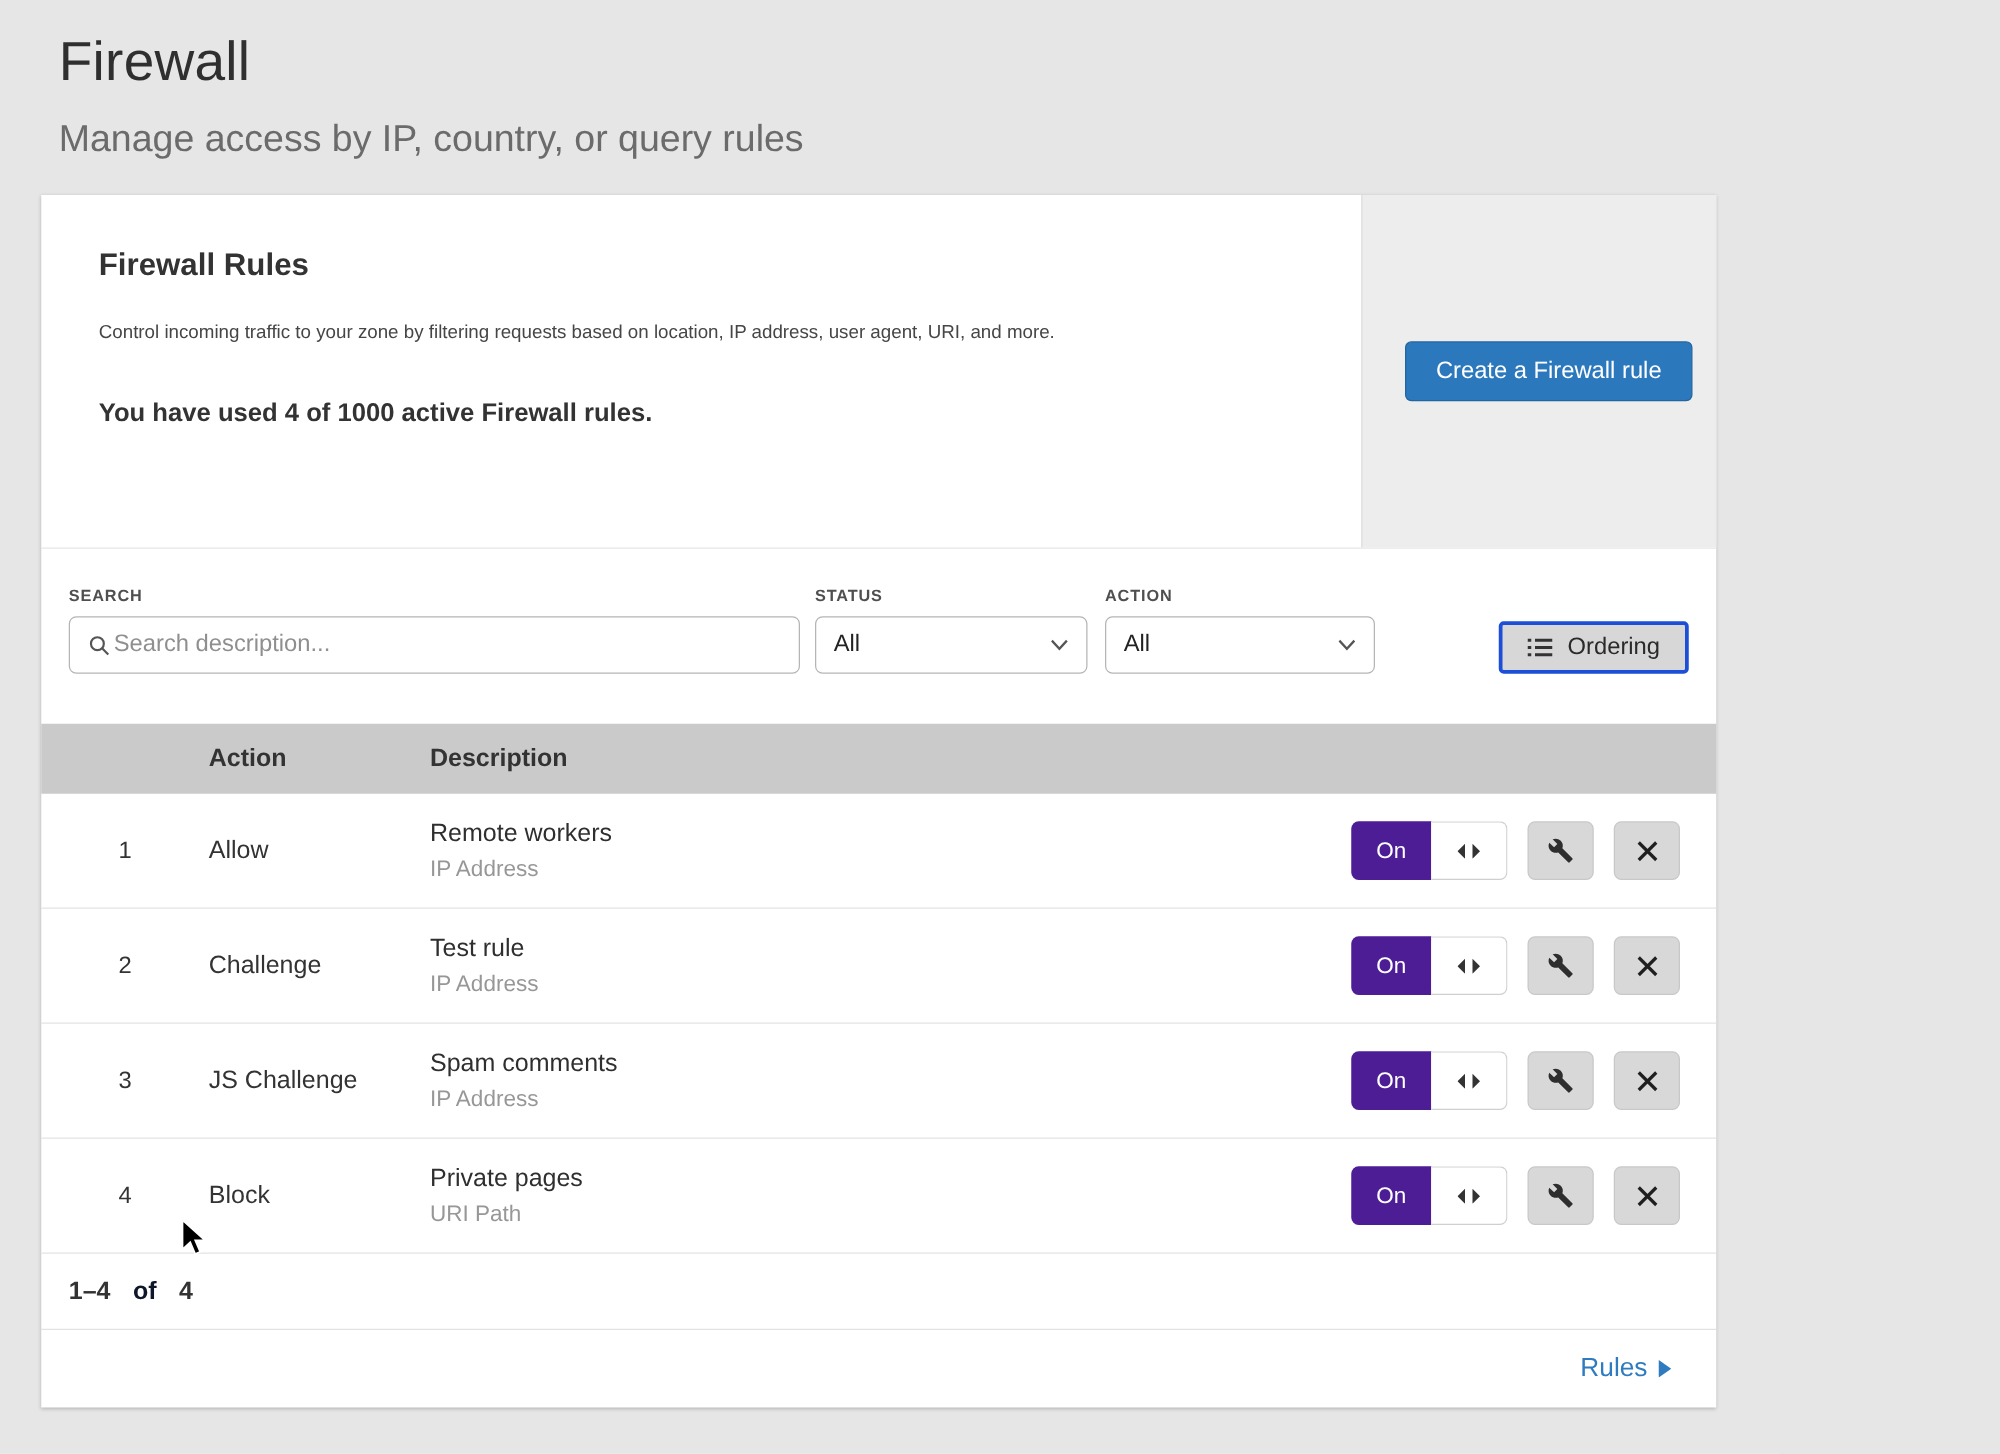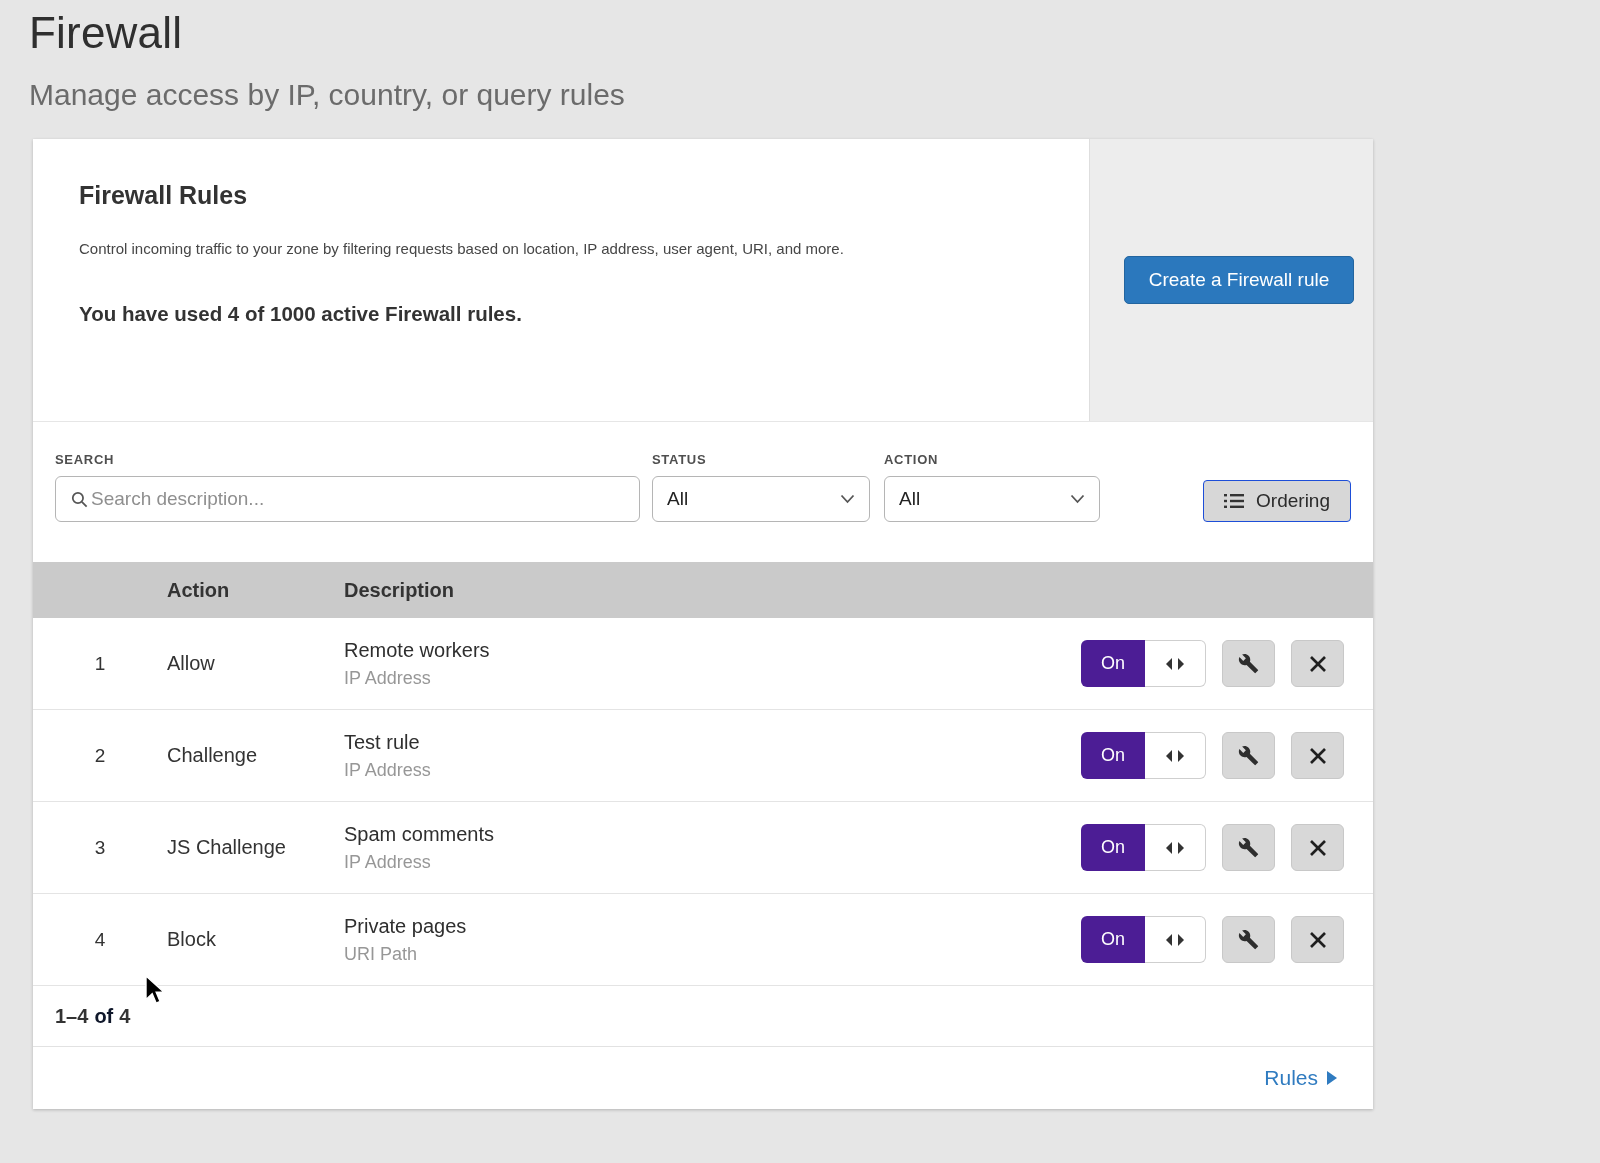--- a/index.html
+++ b/index.html
@@ -1,20 +1,20 @@
 <!DOCTYPE html>
 <html><head>
 <meta charset="utf-8">
 <style>
   html, body { margin: 0; padding: 0; }
   body { background: #e6e6e6; font-family: "Liberation Sans", "DejaVu Sans", sans-serif; }
   .canvas { position: relative; width: 1600px; height: 1163px; background: #e6e6e6; overflow: hidden; }
 
   
-  .page-header { padding: 8px 0 0 29px; }
+  .page-header { padding: 8px 0 0 47px; margin-top: 17px; }
   .page-title { margin: 0; font-size: 44px; font-weight: 500; color: #2f2f2f; letter-spacing: 0.2px; }
   .page-subtitle { margin: 20px 0 0 0; font-size: 30px; font-weight: 400; color: #6b6b6b; }
 
   
   .card { position: relative; width: 1340px; margin: 27px 0 0 33px; background: #ffffff;
           box-shadow: 0 1px 3px rgba(0,0,0,0.22); }
 
   
   .top-section { display: flex; min-height: 282px; border-bottom: 1px solid #e6e6e6; }
   .overview { flex: 0 0 1056px; box-sizing: border-box; padding: 42px 70px 36px 46px; }
@@ -36,21 +36,21 @@
   .search-box input { flex: 1; border: none; outline: none; font-size: 19px; color: #333; background: transparent;
                       font-family: "Liberation Sans", sans-serif; }
   .search-box input::placeholder { color: #8f8f8f; }
   .select-box { box-sizing: border-box; height: 46px; border: 1px solid #b5b5b5; border-radius: 6px; background: #fff;
                 display: flex; align-items: center; justify-content: space-between; padding: 0 14px;
                 font-size: 19px; color: #222; cursor: pointer; }
   .w-status { width: 218px; margin-left: 12px; }
   .w-action { width: 216px; margin-left: 14px; }
   .ordering-btn { margin-left: auto; align-self: flex-end; height: 42px; padding: 0 20px;
                   display: flex; align-items: center; gap: 12px; background: #d7d7d7;
-                  border: 1px solid #1d4ed8; border-radius: 4px; font-size: 19px; color: #2b2b2b; cursor: pointer; }
+                  border: 3px solid #1d4ed8; border-radius: 4px; font-size: 19px; color: #2b2b2b; cursor: pointer; }
 
   
   .rules-table { margin-top: 40px; }
   .cols { display: flex; align-items: center; }
   .col-num { width: 134px; text-align: center; flex: none; }
   .col-action { width: 177px; flex: none; }
   .col-desc { flex: 1; min-width: 0; }
   .col-controls { flex: none; margin-right: 29px; }
   .thead { background: #cacaca; height: 56px; font-size: 20px; font-weight: bold; color: #333; }
   .thead .col-controls { width: 264px; }
@@ -64,21 +64,21 @@
   .toggle-on { width: 64px; height: 47px; background: #4c1d95; color: #fff; font-size: 18px;
                display: flex; align-items: center; justify-content: center; border-radius: 6px 0 0 6px; cursor: pointer; }
   .toggle-drag { box-sizing: border-box; width: 61px; height: 47px; background: #fff; border: 1px solid #cfcfcf;
                  border-left: none; border-radius: 0 6px 6px 0; display: flex; align-items: center;
                  justify-content: center; gap: 3px; color: #333; font-size: 13px; cursor: pointer; }
   .icon-btn { width: 53px; height: 47px; background: #d8d8d8; border: 1px solid #c8c8c8; border-radius: 6px;
               display: flex; align-items: center; justify-content: center; cursor: pointer; }
 
   
   .table-footer { height: 60px; display: flex; align-items: center; padding-left: 22px;
-                  border-bottom: 1px solid #e2e2e2; font-size: 20px; color: #333; }
+                  border-bottom: 1px solid #e2e2e2; font-size: 20px; color: #333; gap: 12px; }
   .table-footer .bold { font-weight: bold; }
   .table-footer .of { font-weight: 700; color: #0f172a; margin: 0 6px; text-align: right; }
   .help-row { height: 62px; display: flex; align-items: center; justify-content: flex-end;
               padding-right: 36px; gap: 8px; }
   .help-link { font-size: 21px; color: #2f7bc0; cursor: pointer; display: flex; align-items: center; gap: 8px; }
 
   .cursor { position: absolute; left: 143px; top: 975px; pointer-events: none; }
 </style>
 </head>
 <body>

